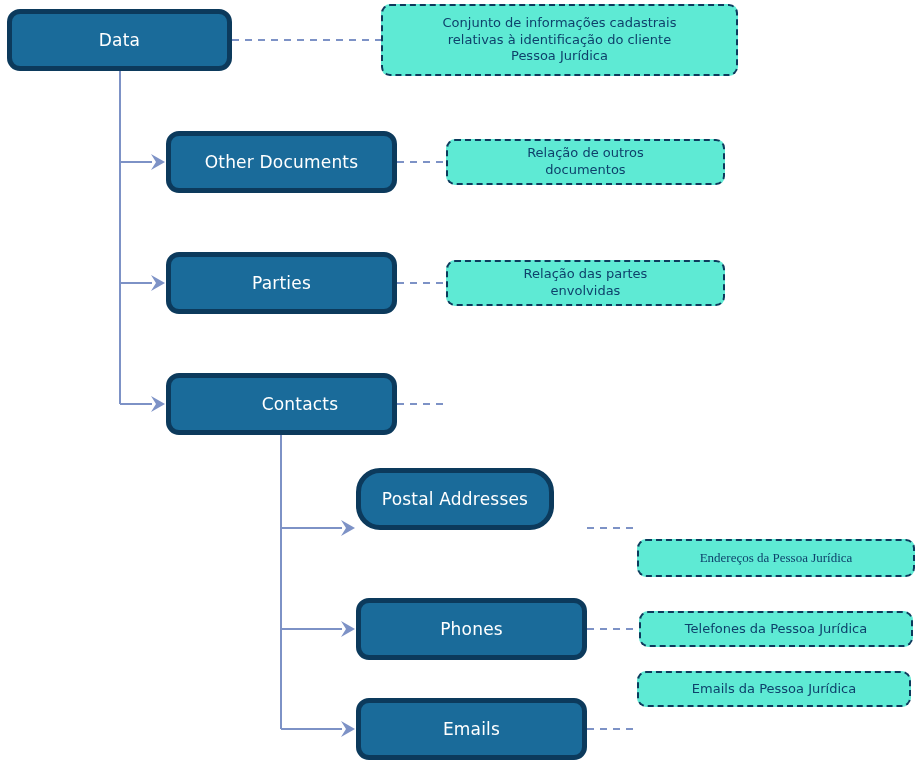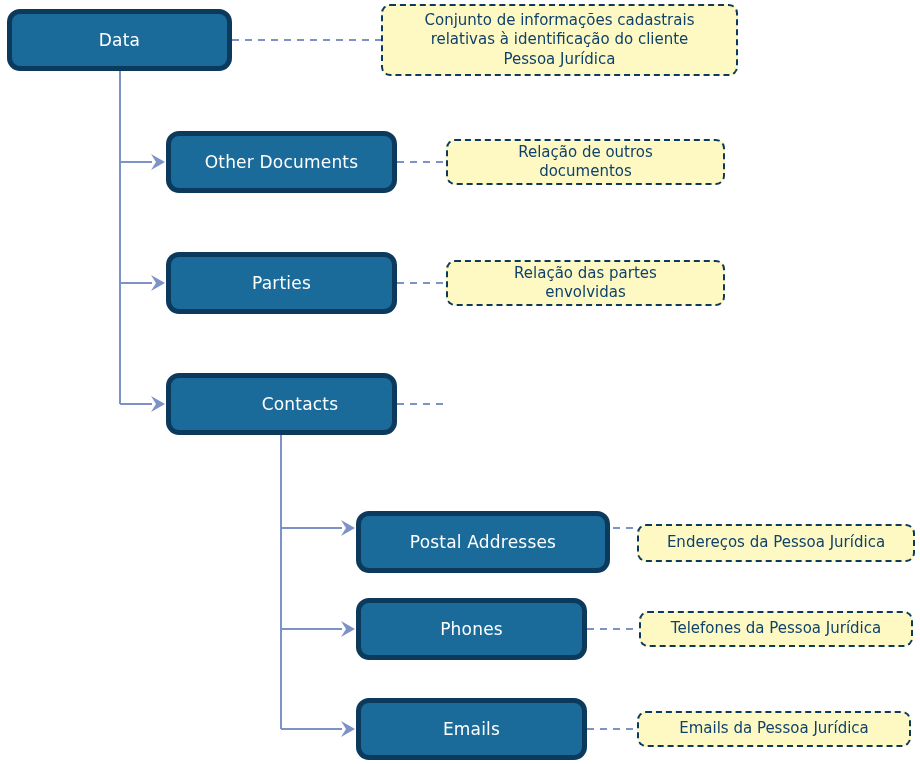--- a/index.html
+++ b/index.html
@@ -33,46 +33,46 @@
     font-size: 17px;
     letter-spacing: 0.2px;
     text-align: center;
   }
   .ann {
     position: absolute;
     box-sizing: border-box;
     display: flex;
     align-items: center;
     justify-content: center;
-    background: #fef9c3;
+    background: #5eead4;
     border: 2px dashed #0c3a5c;
     border-radius: 9px;
     color: #0e416b;
-    font-size: 15px;
+    font-size: 13px;
     line-height: 1.3;
     text-align: center;
     white-space: pre-line;
     padding: 2px 6px;
   }
   
   .n-data      { left:   7px; top:   9px; width: 225px; height: 62px; }
   .n-otherdocs { left: 166px; top: 131px; width: 231px; height: 62px; }
   .n-parties   { left: 166px; top: 252px; width: 231px; height: 62px; }
   .n-contacts  { left: 166px; top: 373px; width: 231px; height: 62px; padding-left: 37px; }
-  .n-postal    { left: 356px; top: 511px; width: 254px; height: 62px; }
+  .n-postal    { left: 356px; top: 468px; width: 198px; height: 62px; border-radius: 24px; }
   .n-phones    { left: 356px; top: 598px; width: 231px; height: 62px; }
   .n-emails    { left: 356px; top: 698px; width: 231px; height: 62px; }
   
   .a-data      { left: 381px; top:   4px; width: 357px; height: 72px; }
   .a-otherdocs { left: 446px; top: 139px; width: 279px; height: 46px; }
   .a-parties   { left: 446px; top: 260px; width: 279px; height: 46px; }
   .a-contacts  { left: 446px; top: 367px; width: 282px; height: 74px; }
-  .a-postal    { left: 637px; top: 524px; width: 278px; height: 38px; }
+  .a-postal    { left: 637px; top: 539px; width: 278px; height: 38px; font-family: Liberation Serif, serif; }
   .a-phones    { left: 639px; top: 611px; width: 274px; height: 36px; }
-  .a-emails    { left: 637px; top: 711px; width: 274px; height: 36px; }
+  .a-emails    { left: 637px; top: 671px; width: 274px; height: 36px; }
 </style>
 </head>
 <body>
 
 <div class="stage">
 
   <svg class="connectors" viewBox="0 0 920 764" xmlns="http://www.w3.org/2000/svg" aria-hidden="true">
 
     <g stroke="#7d92c6" stroke-width="2" fill="none">
       <path d="M120 71 V404"></path>

